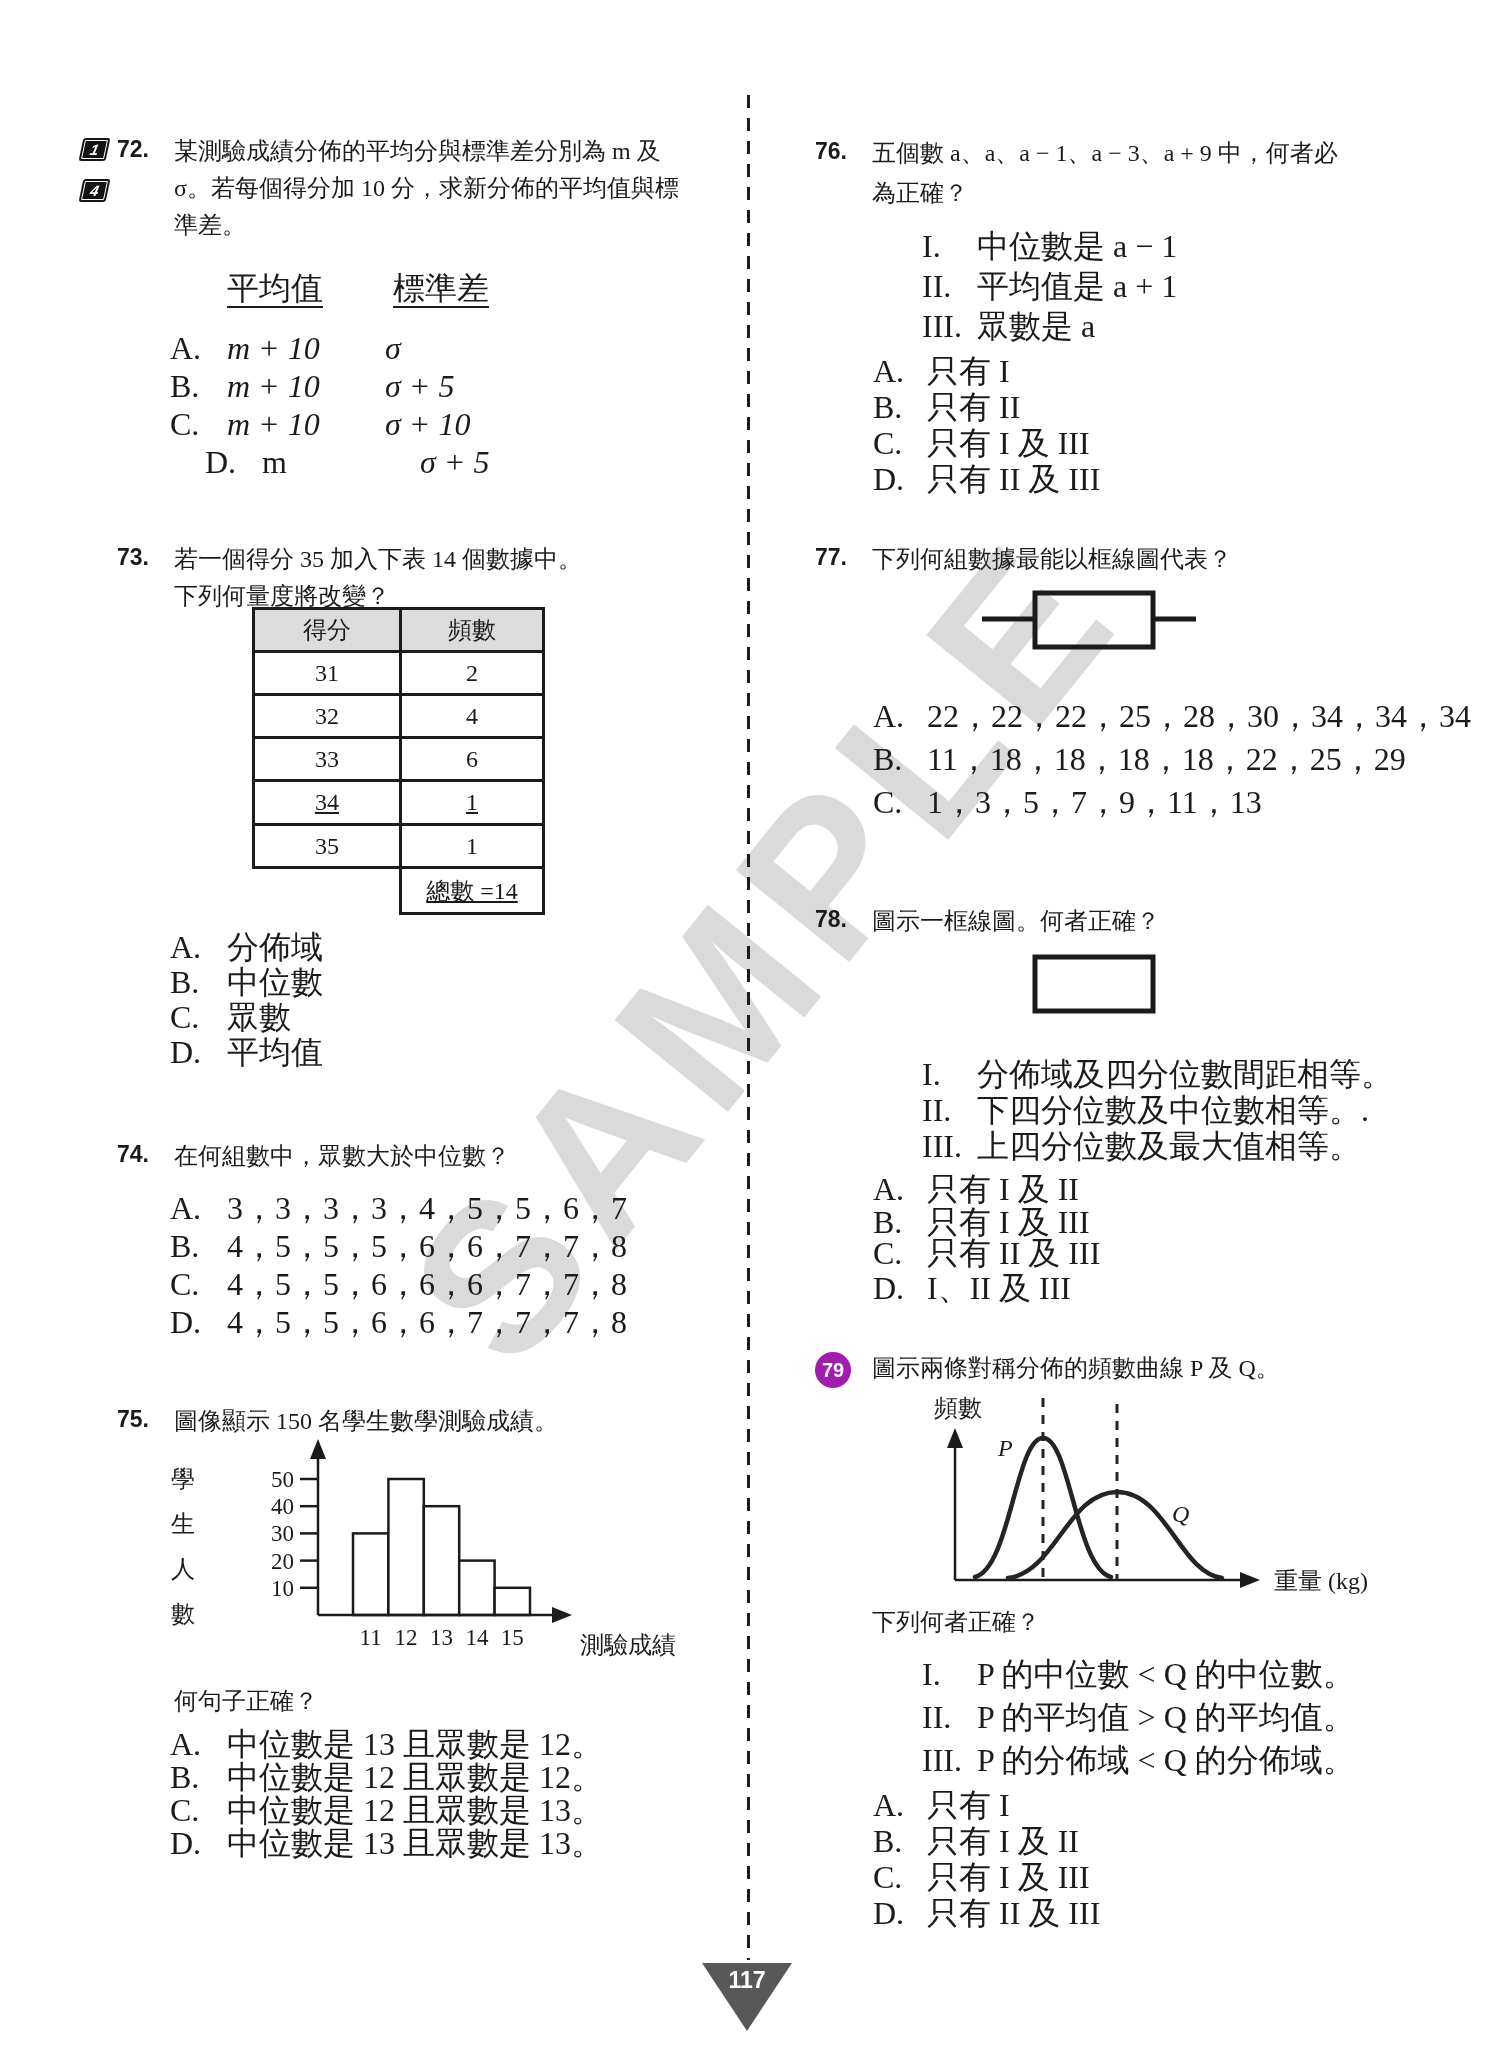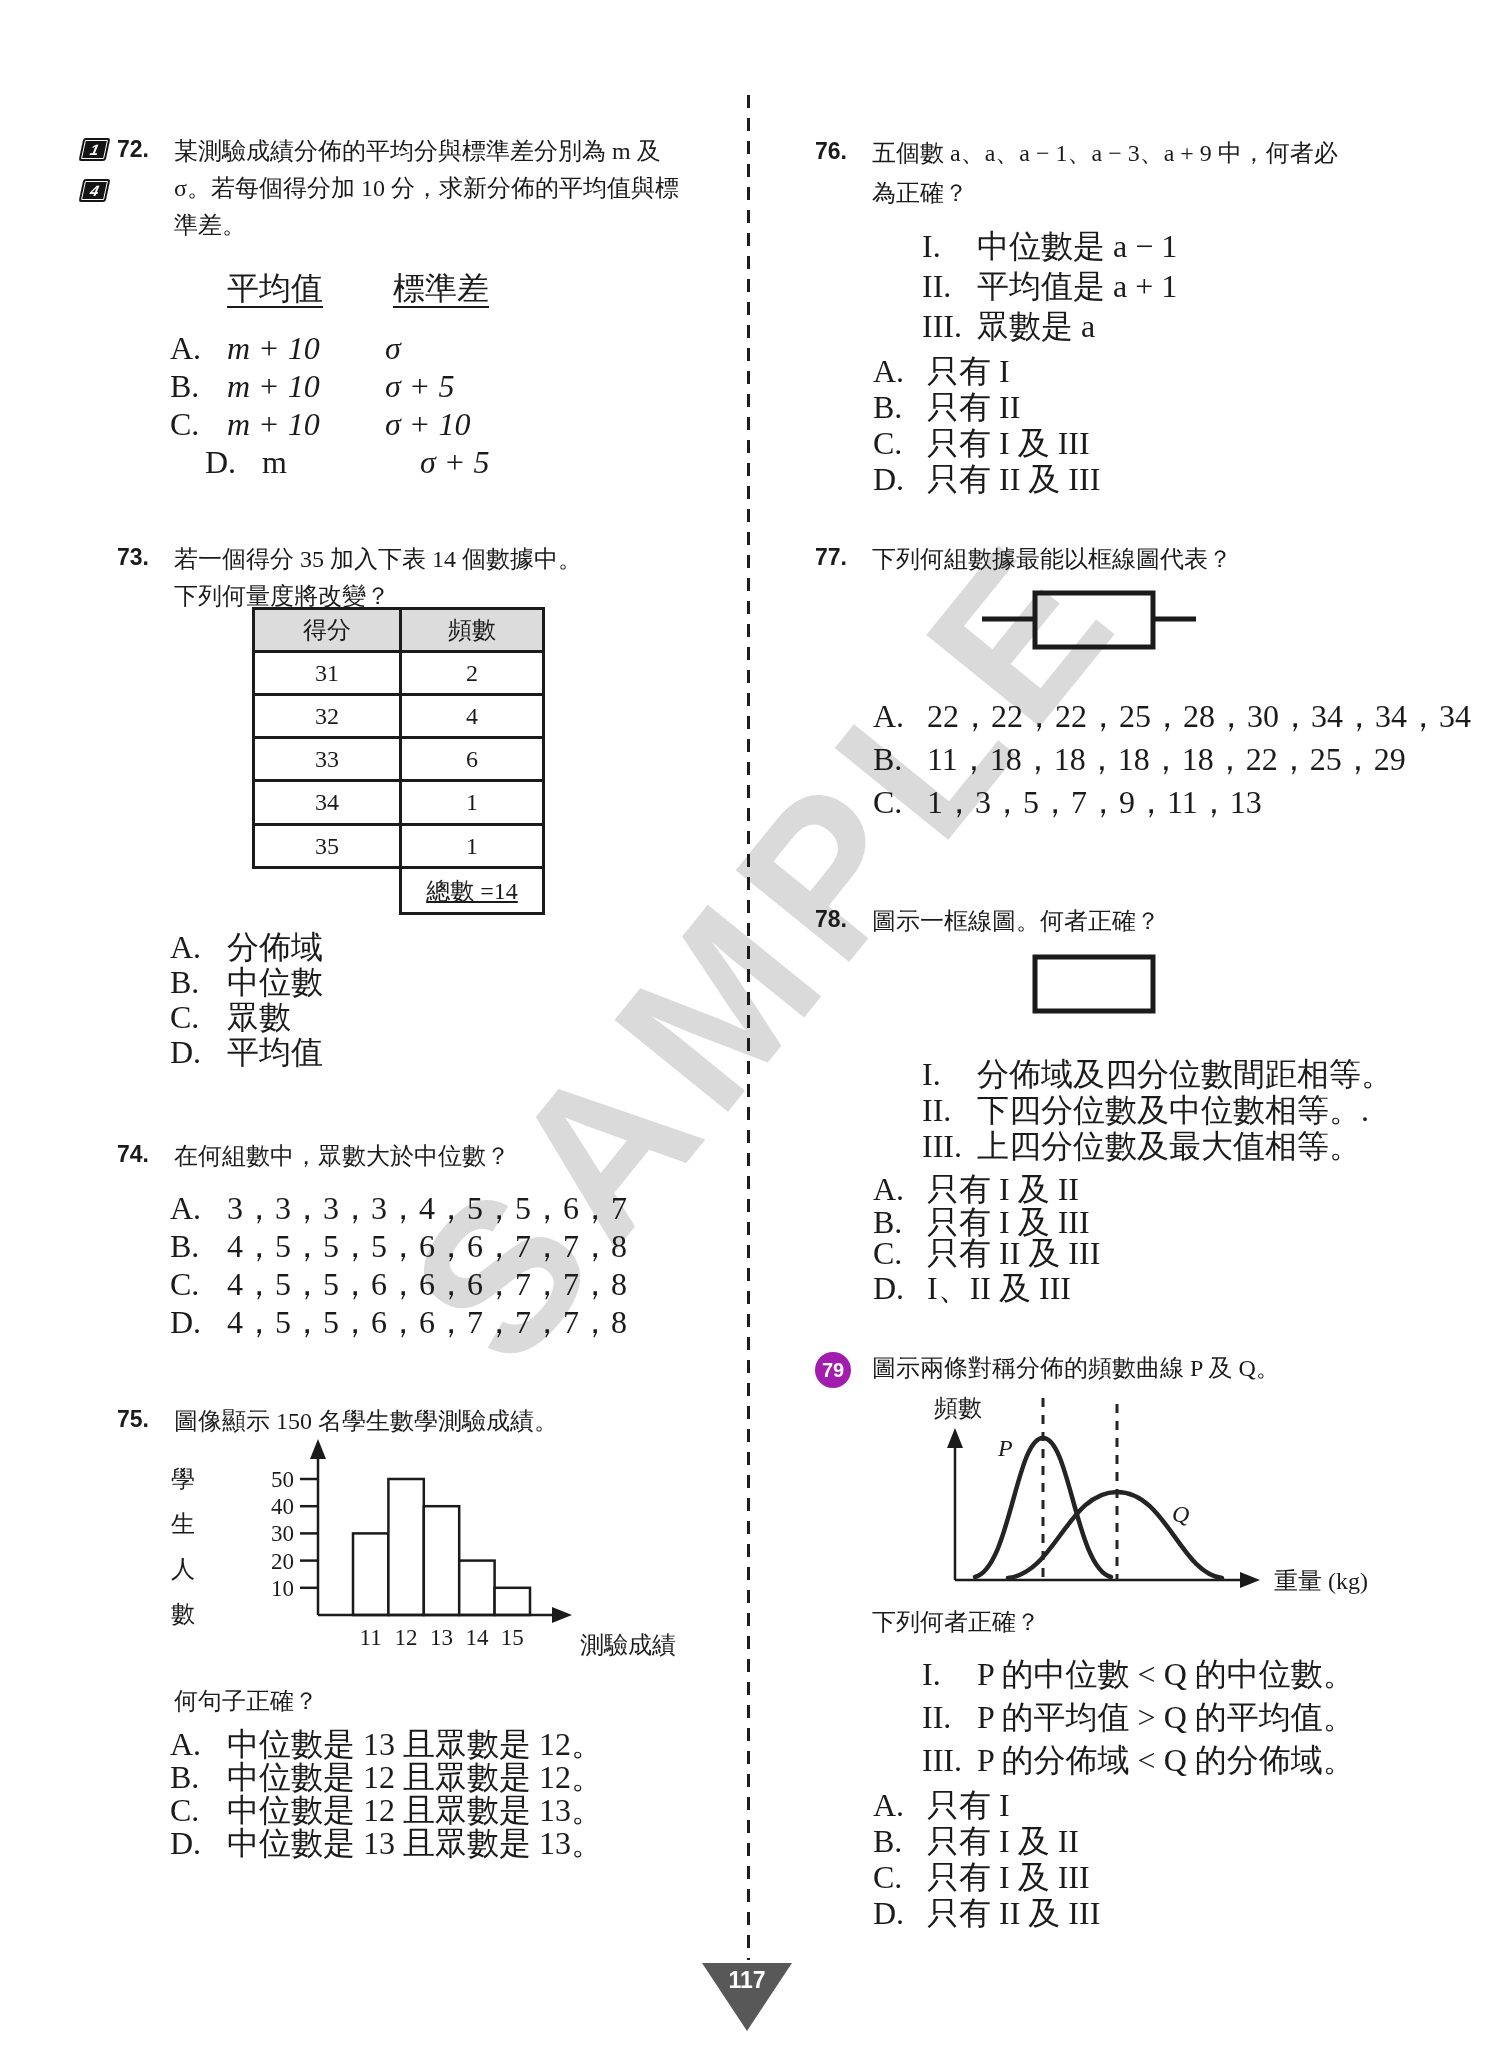--- a/index.html
+++ b/index.html
@@ -101,21 +101,21 @@
           <td>2</td>
           </tr>
         <tr style="height:43px;">
           <td>32</td>
           <td>4</td>
           </tr>
         <tr style="height:43px;">
           <td>33</td>
           <td>6</td>
           </tr>
-        <tr style="height:44px;">
+        <tr style="height:44px;text-decoration:underline;">
           <td>34</td>
           <td>1</td>
           </tr>
         <tr style="height:43px;">
           <td>35</td>
           <td>1</td>
           </tr>
         <tr style="height:46px;text-decoration:underline;">
           <td class="blank"></td>
           <td>總數 =14</td>

